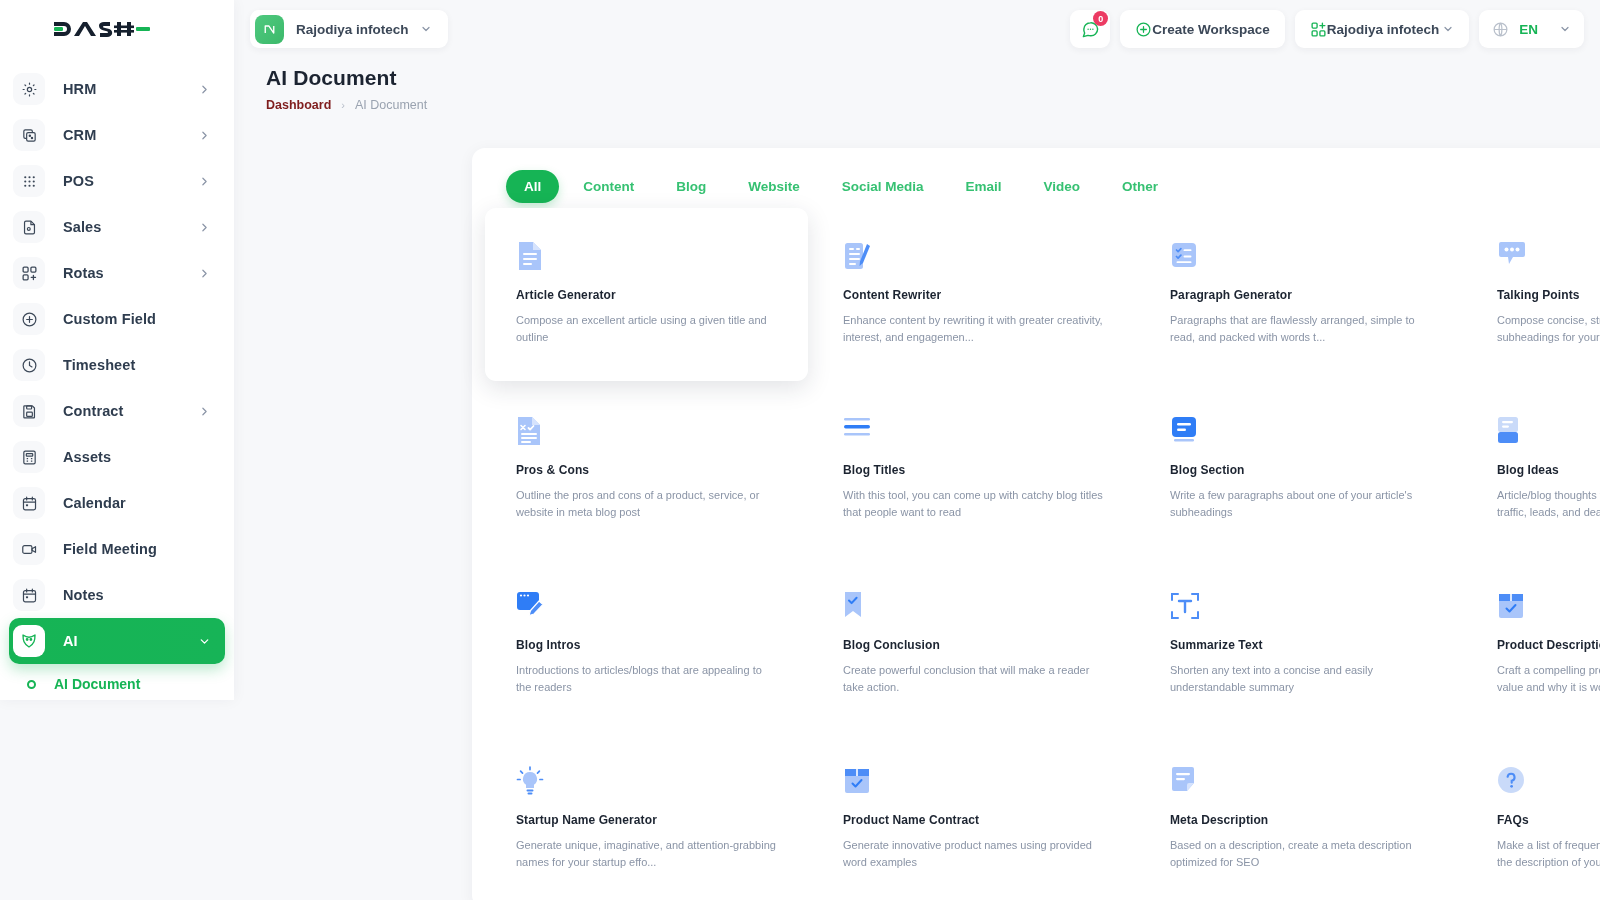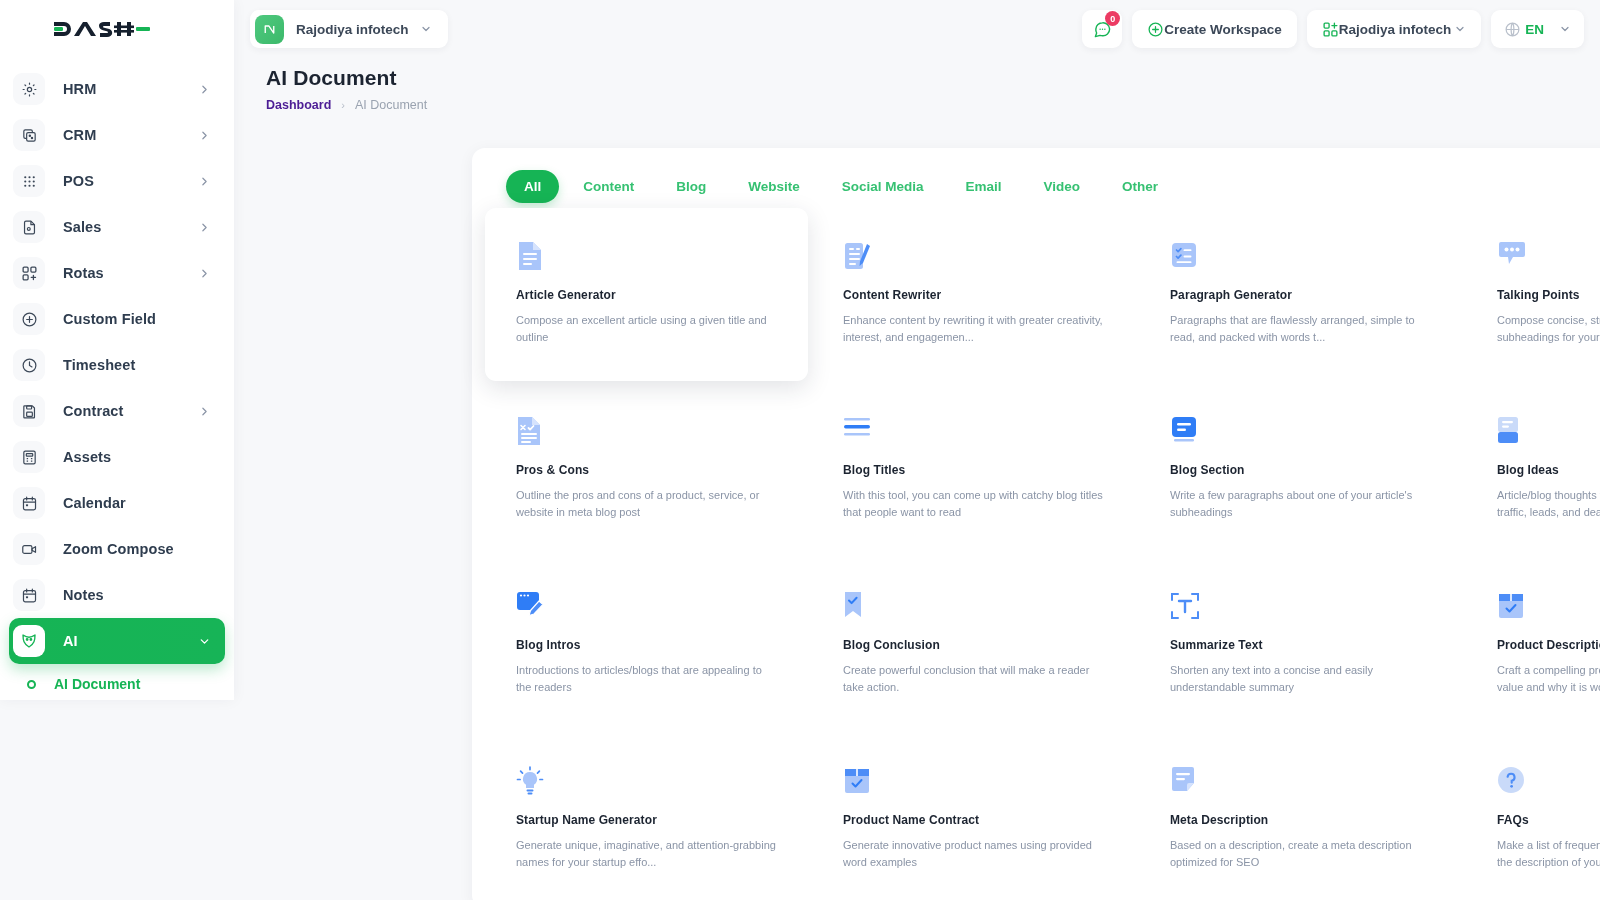--- a/index.html
+++ b/index.html
@@ -103,28 +103,28 @@
   .topbar-right { margin-left: auto; display: flex; align-items: center; gap: 10px; }
   .icon-pill { width: 40px; justify-content: center; position: relative; }
   .badge {
     position: absolute; top: 1px; right: 2px;
     min-width: 15px; height: 15px; border-radius: 8px;
     background: #ec3b63; color: #fff; font-size: 9px; font-weight: 700;
     display: flex; align-items: center; justify-content: center; padding: 0 4px;
   }
   .btn-pill { padding: 0 15px; }
   .btn-pill .lbl { font-size: 13.5px; color: #3c4858; font-weight: 600; }
-  .lang-pill { padding: 0 13px; gap: 4px; }
+  .lang-pill { padding: 0 13px; gap: 10px; }
   .lang-pill .lbl { font-size: 13.5px; color: #16b455; font-weight: 700; }
 
   
   .page-head { padding: 8px 0 0 32px; }
   .page-title { font-size: 21px; font-weight: 700; color: #1c2431; letter-spacing: .1px; }
   .crumbs { margin-top: 8px; font-size: 12.5px; display: flex; align-items: center; gap: 10px; }
-  .crumb-link { color: #4c1d95; font-weight: 600; cursor: pointer; }
+  .crumb-link { color: #7f1d1d; font-weight: 600; cursor: pointer; }
   .crumb-sep { color: #b6bdc8; font-size: 11px; }
   .crumb-cur { color: #9aa3b0; }
 
   
   .panel {
     position: absolute; left: 238px; top: 148px;
     width: 1330px; min-height: 760px;
     background: #ffffff; border-radius: 13px;
     box-shadow: 0 3px 16px rgba(30,40,60,.055);
     padding: 14px 22px 0 22px;
@@ -334,21 +334,21 @@
         <span class="nav-label">Calendar</span>
       </div>
 
       <div class="nav-item">
         <span class="nav-ico">
           <svg width="17" height="17" viewBox="0 0 24 24" fill="none" stroke="currentColor" stroke-width="1.7" stroke-linejoin="round">
               <rect x="2.5" y="6.5" width="13" height="11" rx="2.5"></rect>
               <path d="M15.5 11l5-3v8l-5-3z"></path>
             </svg>
         </span>
-        <span class="nav-label">Zoom Compose</span>
+        <span class="nav-label">Field Meeting</span>
       </div>
 
       <div class="nav-item">
         <span class="nav-ico">
           <svg width="17" height="17" viewBox="0 0 24 24" fill="none" stroke="currentColor" stroke-width="1.7" stroke-linecap="round" stroke-linejoin="round">
               <rect x="3.5" y="5" width="17" height="16" rx="2.5"></rect>
               <path d="M3.5 10h17M8 3v4M16 3v4"></path>
               <rect x="7" y="13" width="3" height="3" rx=".7" fill="currentColor" stroke="none"></rect>
             </svg>
         </span>

